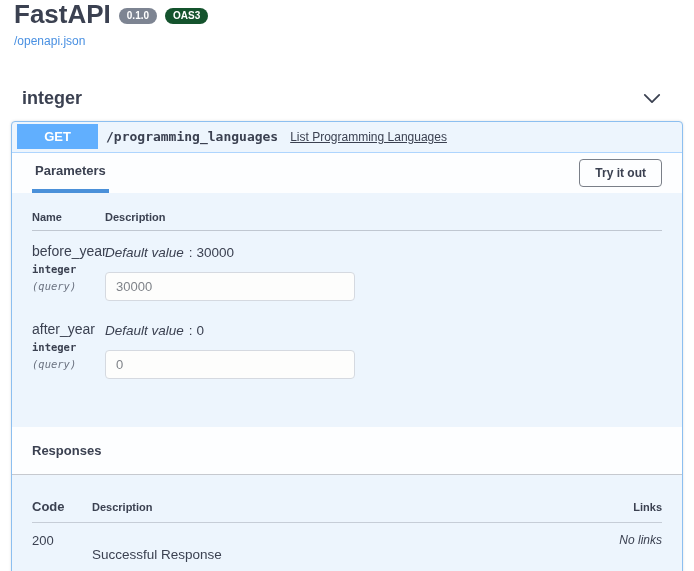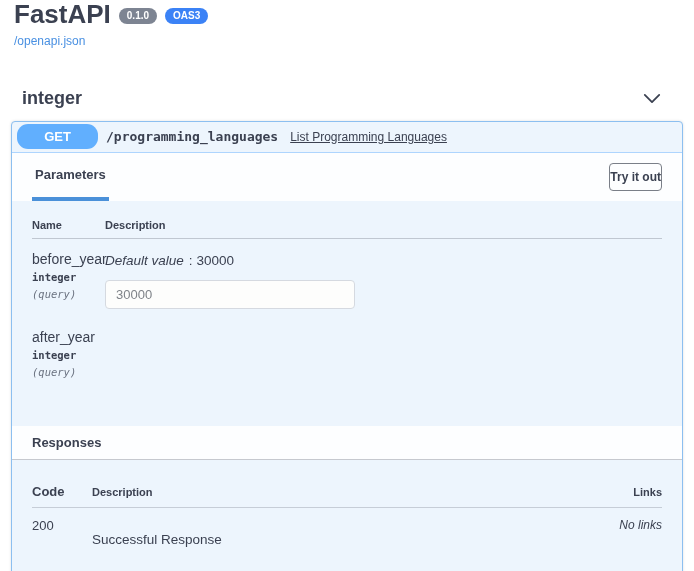--- a/index.html
+++ b/index.html
@@ -14,21 +14,21 @@
   .info { padding: 0 14px 0 14px; }
   .title-row { display: flex; align-items: flex-start; }
   .app-title { font-size: 26px; font-weight: 700; color: #3b4151; line-height: 1.1; }
   .badge {
     display: inline-block; margin-left: 8px; margin-top: 8px;
     font-size: 10px; font-weight: 700; color: #fff;
     padding: 3px 8px; border-radius: 10px; line-height: 1;
     vertical-align: top;
   }
   .badge.version { background: #7d8492; }
-  .badge.oas { background: #3b82f6; }
+  .badge.oas { background: #14532d; }
   .spec-link {
     display: inline-block; margin-top: 5px;
     font-size: 12px; color: #4990e2; text-decoration: none; cursor: pointer;
   }
 
   
   .tag-row {
     margin: 39px 11px 12px 11px;
     padding: 0 22px 0 11px;
     display: flex; justify-content: space-between; align-items: center;
@@ -48,49 +48,49 @@
   .op-summary {
     height: 31px; display: flex; align-items: center;
     padding: 0 10px 0 5px;
     border-bottom: 1px solid rgba(97,175,254,.45);
     cursor: pointer;
   }
   .method-badge {
     width: 81px; text-align: center;
     background: #61affe; color: #fff;
     font-size: 13px; font-weight: 700; line-height: 1;
-    padding: 6px 0; border-radius: 11px; border: none; cursor: pointer;
+    padding: 6px 0; border-radius: 0; border: none; cursor: pointer;
     font-family: "Liberation Sans", sans-serif;
   }
   .op-path {
     margin-left: 8px;
     font-family: "DejaVu Sans Mono", monospace;
     font-weight: 700; font-size: 13px; color: #3b4151;
   }
   .op-desc { margin-left: 12px; font-size: 12px; color: #3b4151; text-decoration: underline; }
 
   
   .band {
     background: rgba(255,255,255,.85);
     display: flex; justify-content: space-between; align-items: stretch;
     padding: 0 20px;
   }
-  .band.tabs { height: 48px; }
-  .band.resp { height: 34px; align-items: center; border-bottom: 1px solid rgba(59,65,81,.28); }
+  .band.tabs { height: 40px; }
+  .band.resp { height: 48px; align-items: center; border-bottom: 1px solid rgba(59,65,81,.28); }
   .tab-item {
     display: flex; align-items: center;
     padding: 0 3px;
     border-bottom: 4px solid #4a90d9;
     font-size: 13px; font-weight: 700; color: #3b4151; cursor: pointer;
   }
   .tryout-wrap { align-self: center; }
   .btn-tryout {
     background: transparent;
     border: 1px solid #7a7f88; border-radius: 4px;
-    padding: 6px 0;
+    padding: 6px 15px;
     font-size: 12px; font-weight: 700; color: #3b4151;
     font-family: "Liberation Sans", sans-serif;
     cursor: pointer;
   }
   .resp-title { font-size: 13px; font-weight: 700; color: #3b4151; }
 
   
   .params-wrap { padding: 18px 20px 40px 20px; }
   .p-headrow {
     display: grid; grid-template-columns: 73px 1fr;
@@ -187,20 +187,26 @@
         <input class="p-input" type="text" value="30000" style="">
       </div>
     </div>
 
     <div class="p-row">
       <div>
         <div class="p-name">after_year</div>
         <div class="p-type">integer</div>
         <div class="p-in">(query)</div>
       </div>
+      <div>
+        <div class="p-default">
+          <span class="lbl">Default value</span><span class="sep">:</span><span>0</span>
+        </div>
+        <input class="p-input" type="text" value="0" style="">
+      </div>
     </div>
   </div>
 
   <div class="band resp">
     <span class="resp-title">Responses</span>
   </div>
 
   <div class="resp-wrap">
     <div class="r-headrow">
       <div class="r-code-h">Code</div>

